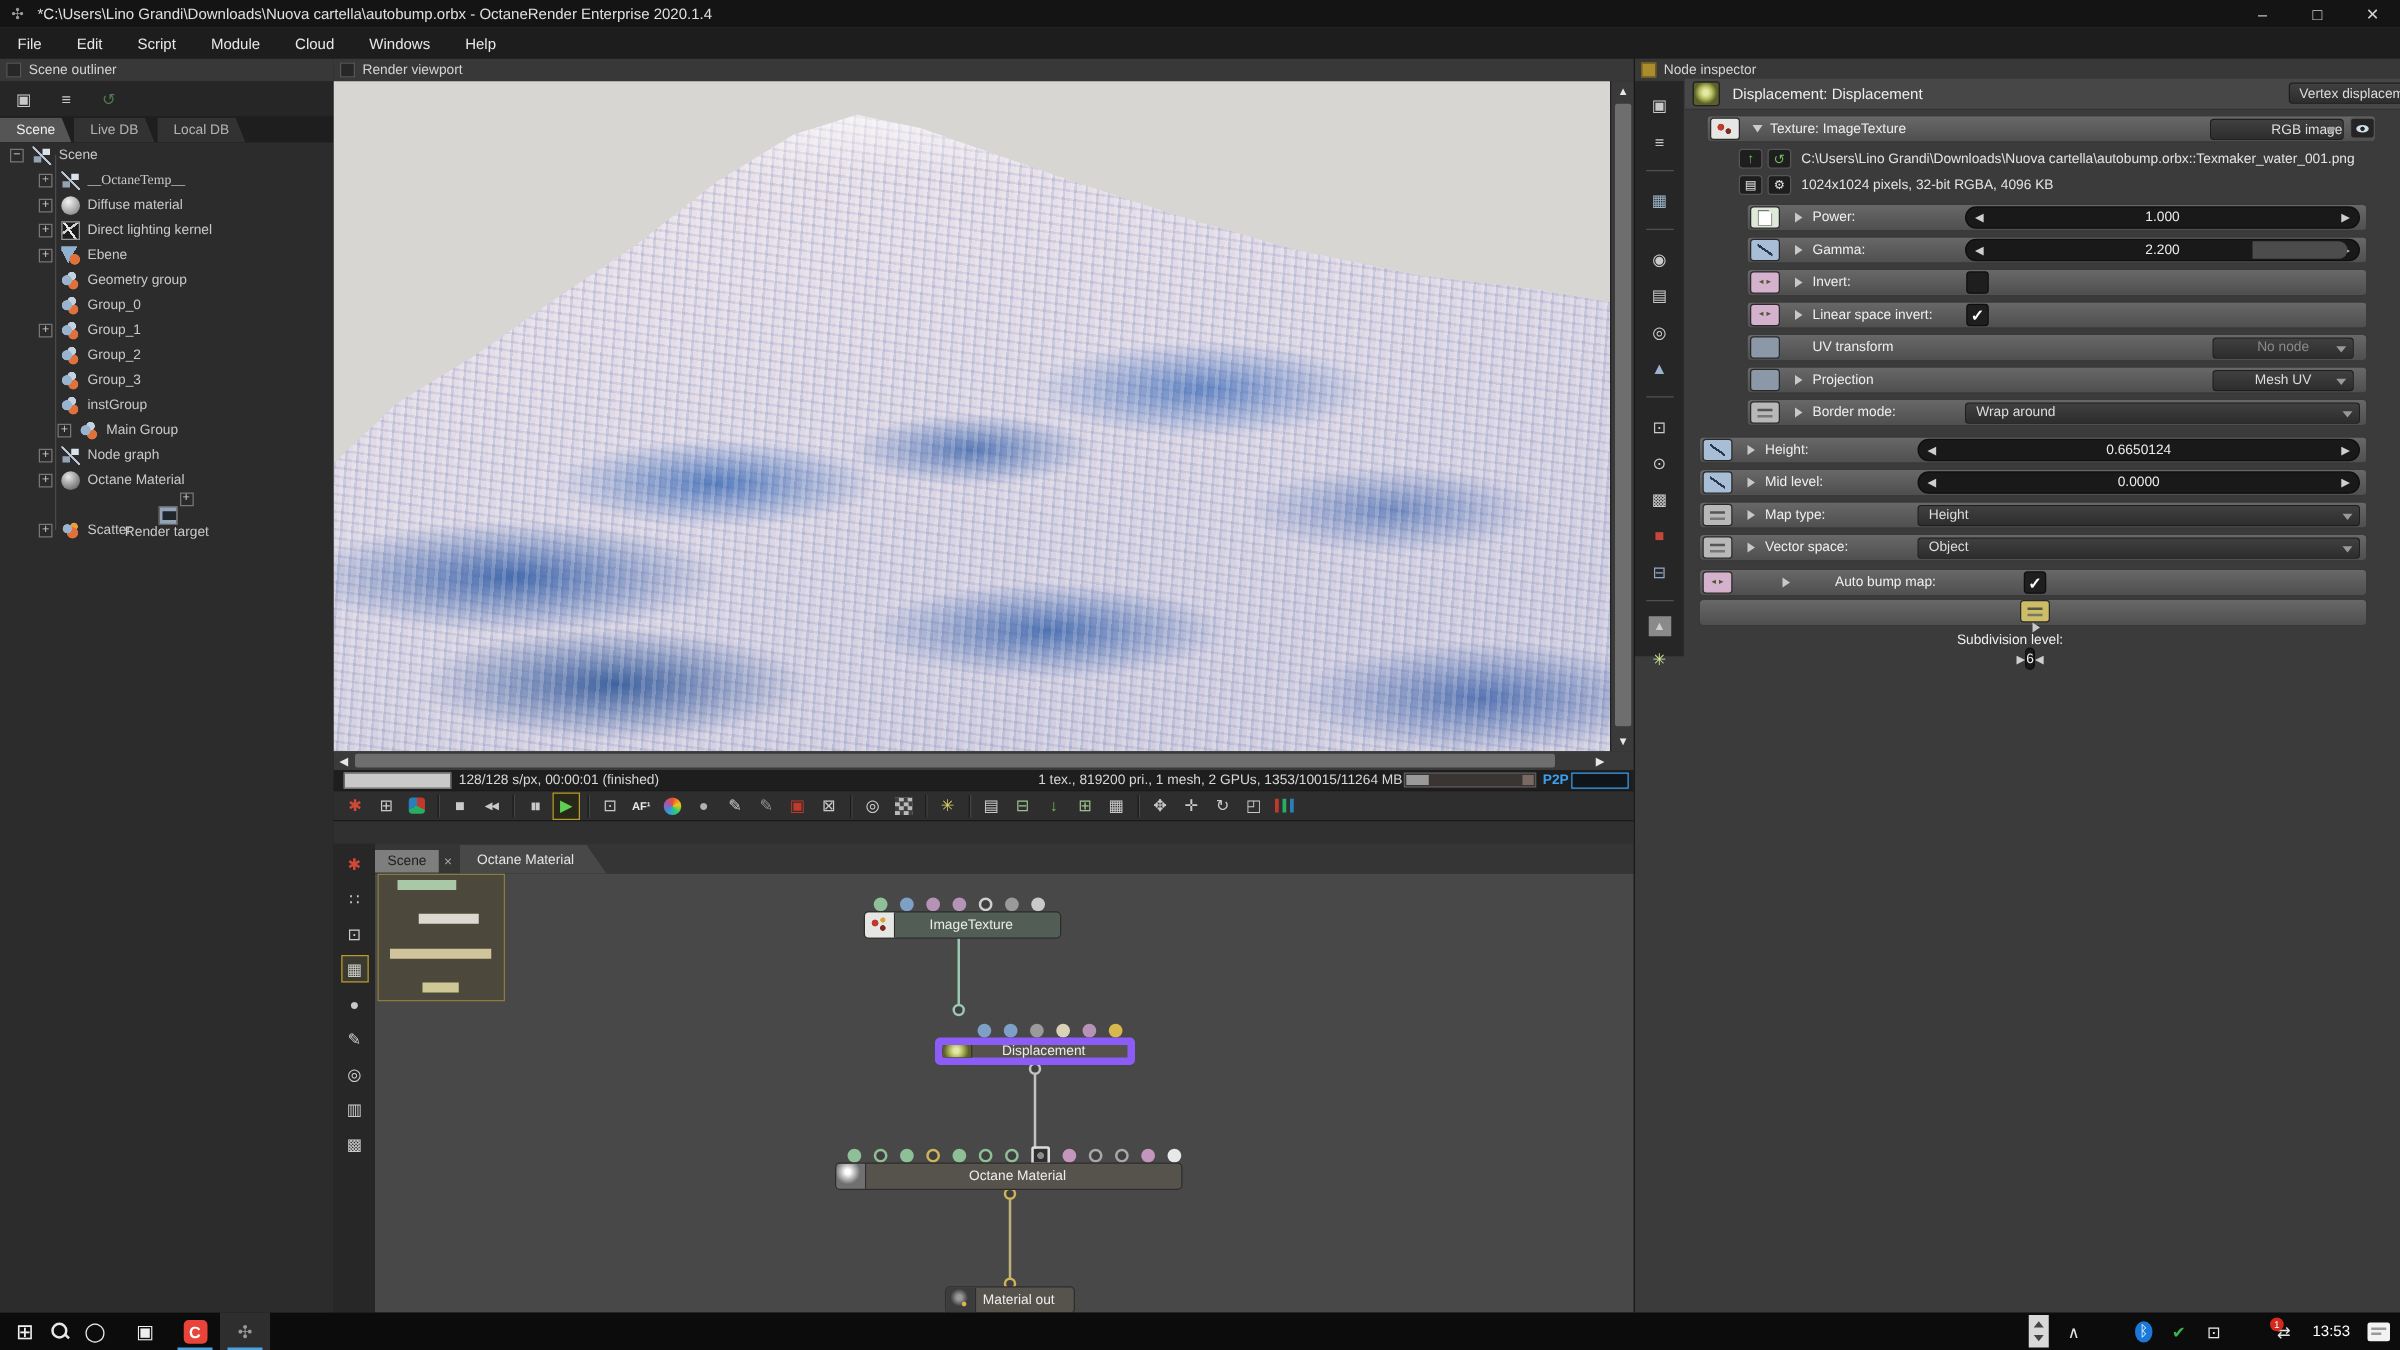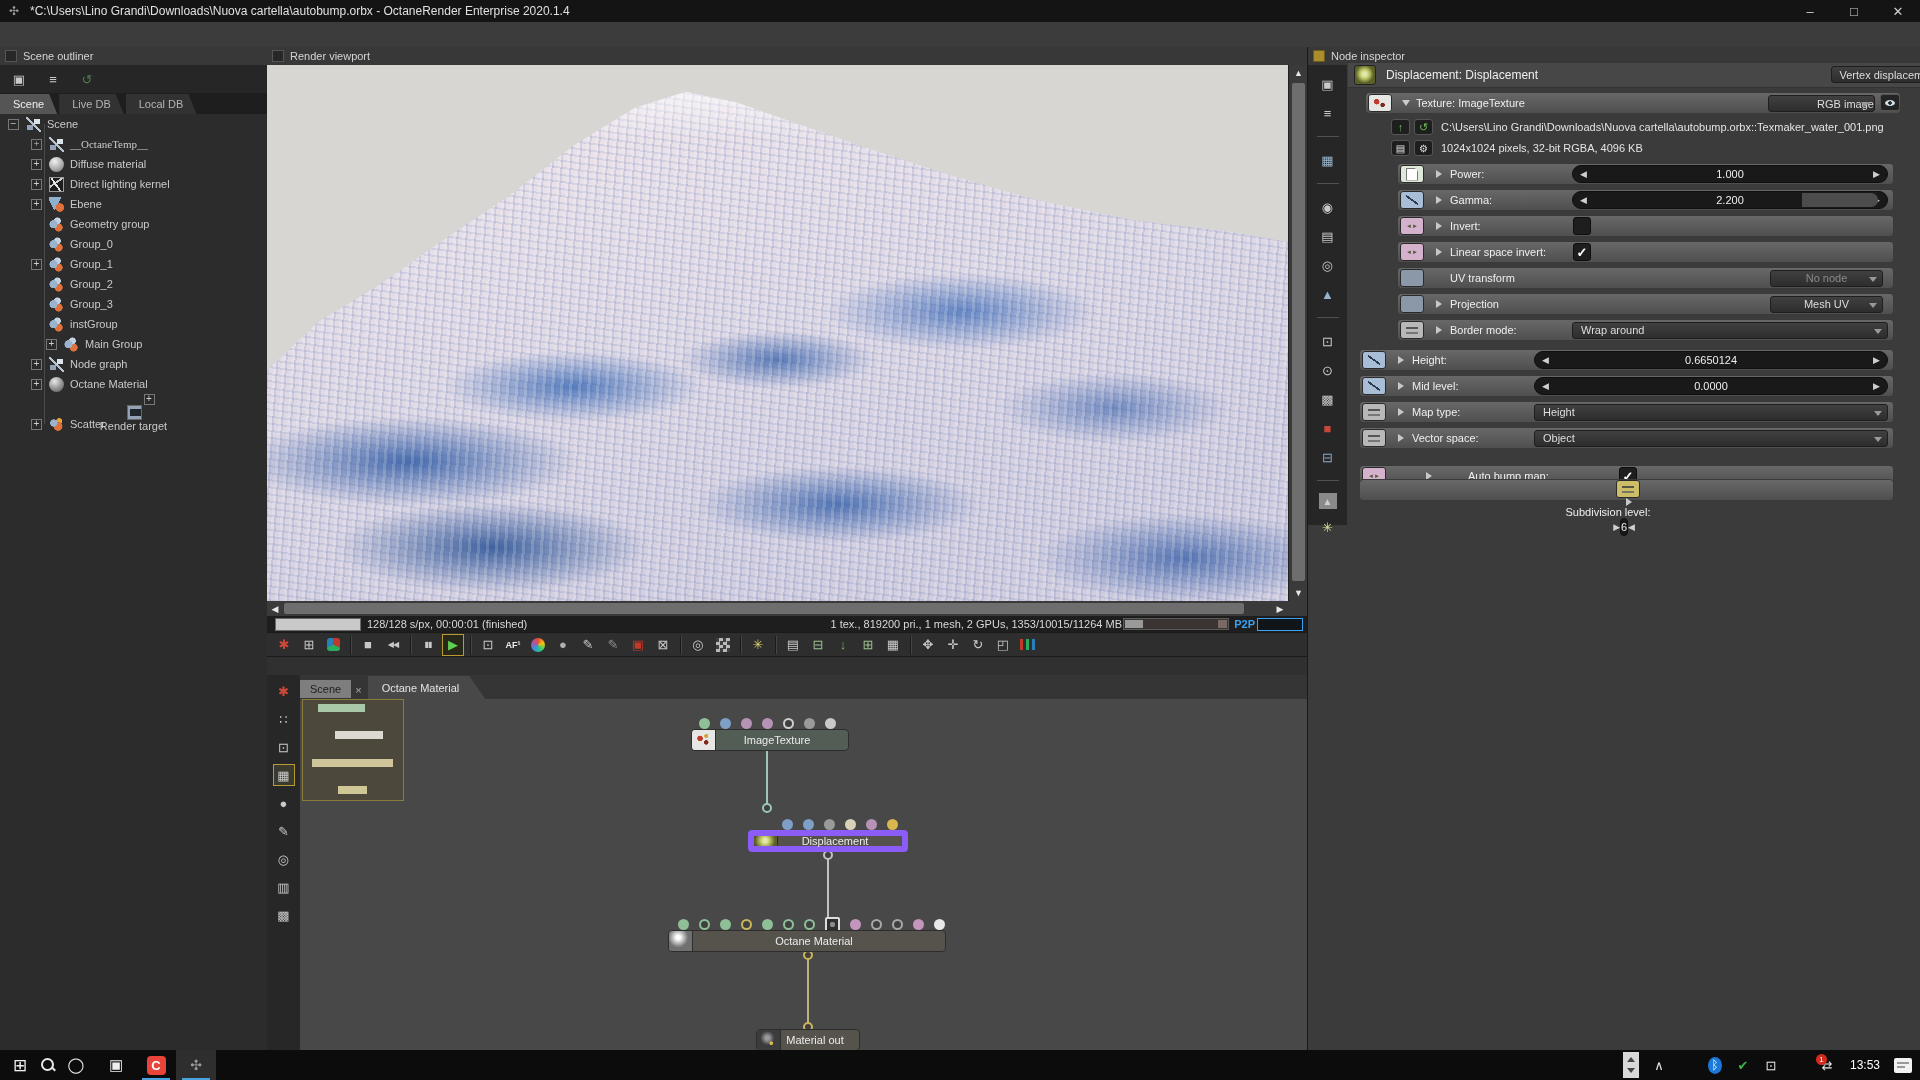--- a/index.html
+++ b/index.html
@@ -236,20 +236,51 @@
   <div id="titlebar" class="abs">
     <div id="app-logo">✣</div>
     <div id="title-text">*C:\Users\Lino Grandi\Downloads\Nuova cartella\autobump.orbx - OctaneRender Enterprise 2020.1.4</div>
     <div id="win-controls">
       <div class="winbtn">–</div>
       <div class="winbtn">□</div>
       <div class="winbtn">✕</div>
     </div>
   </div>
 
+  <div id="menubar" class="abs">
+
+      <div class="menu-item">
+        <span>File</span>
+      </div>
+
+      <div class="menu-item">
+        <span>Edit</span>
+      </div>
+
+      <div class="menu-item">
+        <span>Script</span>
+      </div>
+
+      <div class="menu-item">
+        <span>Module</span>
+      </div>
+
+      <div class="menu-item">
+        <span>Cloud</span>
+      </div>
+
+      <div class="menu-item">
+        <span>Windows</span>
+      </div>
+
+      <div class="menu-item">
+        <span>Help</span>
+      </div>
+
+  </div>
 
   <div id="outliner" class="abs">
     <div class="phead">
       <span class="hdr-sq"></span>
       <span>Scene outliner</span>
     </div>
     <div id="outliner-toolbar" class="abs">
 
         <span class="gicon">▣</span>
 
@@ -808,21 +839,21 @@
           <span class="plabel">Vector space:</span>
           <span class="pctl">
 
             <span class="ctl ctl-ddwide dd">
               <span>Object</span>
               <span class="dda"></span>
             </span>
           </span>
         </div>
 
-        <div class="prow main c-check checked" style="top: 418px; left: 51px; width: 535px; gap: 28px;">
+        <div class="prow main c-check checked" style="top: 408px; left: 51px; width: 535px; gap: 28px;">
           <span class="chip chip-toggle"></span>
           <span class="parrow"></span>
           <span class="plabel">Auto bump map:</span>
           <span class="pctl">
 
             <span class="ctl ctl-check"></span>
 
           </span>
         </div>
 

